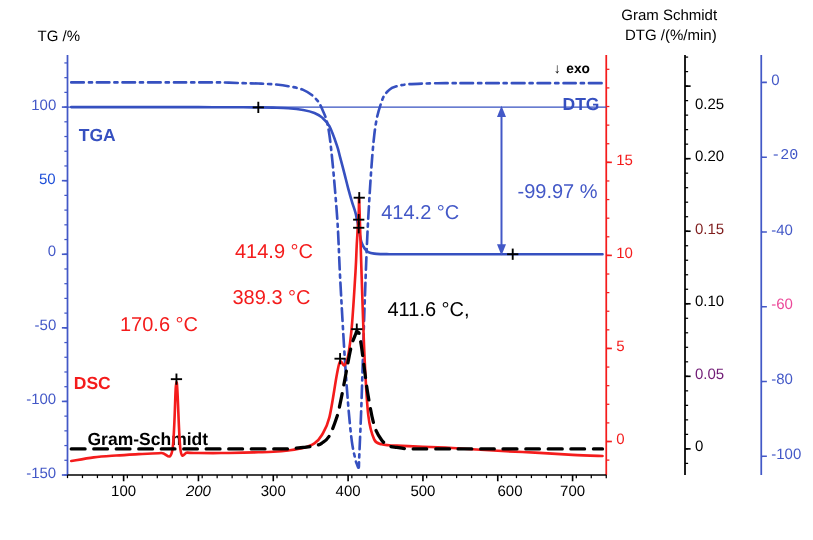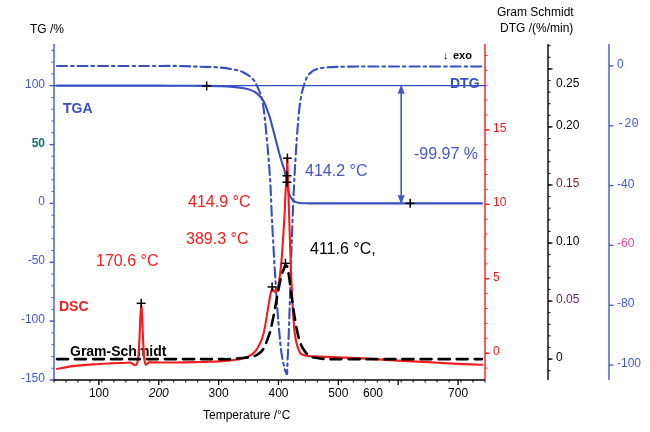--- a/index.html
+++ b/index.html
@@ -31,21 +31,20 @@
   <div class="lbl axis-title" style="left:500px;top:21px;">DTG /(%/min)</div>
 
   <div class="lbl exo" style="left:443px;top:49px;">↓</div>
   <div class="lbl exo" style="left:453px;top:49px;">exo</div>
 
   <div class="lbl series-tag" style="left:63px;top:100px;color:#3650c0;">TGA</div>
   <div class="lbl series-tag" style="left:450px;top:75px;color:#3650c0;">DTG</div>
   <div class="lbl series-tag" style="left:59px;top:298px;color:#f41c1c;">DSC</div>
   <div class="lbl series-tag" style="left:70px;top:343px;color:#000;">Gram-Schmidt</div>
 
-  <div class="lbl axis-title" style="left:203px;top:408px;">Temperature /°C</div>
 
   <svg id="plot" width="650" height="432" viewBox="0 0 650 432" style="position:absolute;left:0;top:0;">
     <g id="axes-layer">
         <line x1="54" y1="44" x2="54" y2="380" stroke="#4358c7" stroke-width="1.4"></line>
         <line x1="54" y1="380" x2="49.5" y2="380" stroke="#4358c7" stroke-width="1.3"></line>
         <line x1="54" y1="321.13475177304963" x2="49.5" y2="321.13475177304963" stroke="#4358c7" stroke-width="1.3"></line>
         <line x1="54" y1="262.26950354609926" x2="49.5" y2="262.26950354609926" stroke="#4358c7" stroke-width="1.3"></line>
         <line x1="54" y1="203.40425531914894" x2="49.5" y2="203.40425531914894" stroke="#4358c7" stroke-width="1.3"></line>
         <line x1="54" y1="144.53900709219857" x2="49.5" y2="144.53900709219857" stroke="#4358c7" stroke-width="1.3"></line>
         <line x1="54" y1="85.67375886524826" x2="49.5" y2="85.67375886524826" stroke="#4358c7" stroke-width="1.3"></line>
@@ -222,21 +221,21 @@
         <polygon points="401.19444444444446,84.67375886524826 397.59444444444443,93.67375886524826 404.7944444444445,93.67375886524826" fill="#4358c7"></polygon>
         <polygon points="401.19444444444446,204.36893617021275 397.59444444444443,195.36893617021275 404.7944444444445,195.36893617021275" fill="#4358c7"></polygon>
       </g>
   </svg>
 
   <div id="ticklabels">
       <div class="lbl tick tick-blue" style="left: 16.6px; top: 371px; color: rgb(67, 88, 199); text-align: right; width: 28.4px;">-150</div>
       <div class="lbl tick tick-blue" style="left: 16.6px; top: 312.135px; color: rgb(67, 88, 199); text-align: right; width: 28.4px;">-100</div>
       <div class="lbl tick tick-blue" style="left: 23.7px; top: 253.27px; color: rgb(67, 88, 199); text-align: right; width: 21.3px;">-50</div>
       <div class="lbl tick tick-blue" style="left: 37.9px; top: 194.404px; color: rgb(67, 88, 199); text-align: right; width: 7.1px;">0</div>
-      <div class="lbl tick tick-blue" style="left: 30.8px; top: 135.539px; color: #0f766e; text-align: right; width: 14.2px; font-weight: bold;">50</div>
+      <div class="lbl tick tick-blue" style="left: 30.8px; top: 135.539px; color: #1d4ed8; text-align: center; width: 14.2px;">50</div>
       <div class="lbl tick tick-blue" style="left: 23.7px; top: 76.6738px; color: rgb(67, 88, 199); text-align: right; width: 21.3px;">100</div>
       <div class="lbl tick tick-blue" style="left: 493px; top: 344.202px; color: rgb(244, 28, 28);">0</div>
       <div class="lbl tick tick-blue" style="left: 493px; top: 269.762px; color: rgb(244, 28, 28);">5</div>
       <div class="lbl tick tick-blue" style="left: 493px; top: 195.323px; color: rgb(244, 28, 28);">10</div>
       <div class="lbl tick tick-blue" style="left: 493px; top: 120.883px; color: rgb(244, 28, 28);">15</div>
       <div class="lbl tick tick-black" style="left: 556px; top: 350.105px; color: rgb(0, 0, 0);">0</div>
       <div class="lbl tick tick-black" style="left: 556px; top: 292.063px; color: #701a75;">0.05</div>
       <div class="lbl tick tick-black" style="left: 556px; top: 234.021px; color: rgb(0, 0, 0);">0.10</div>
       <div class="lbl tick tick-black" style="left: 556px; top: 175.979px; color: #7f1d1d;">0.15</div>
       <div class="lbl tick tick-black" style="left: 556px; top: 117.937px; color: rgb(0, 0, 0);">0.20</div>
@@ -245,21 +244,21 @@
       <div class="lbl tick tick-blue" style="left: 617px; top: 116.766px; color: rgb(67, 88, 199); font-family: Liberation Mono, monospace;">-20</div>
       <div class="lbl tick tick-blue" style="left: 617px; top: 176.586px; color: rgb(67, 88, 199);">-40</div>
       <div class="lbl tick tick-blue" style="left: 617px; top: 236.405px; color: #ec4899;">-60</div>
       <div class="lbl tick tick-blue" style="left: 617px; top: 296.225px; color: rgb(67, 88, 199);">-80</div>
       <div class="lbl tick tick-blue" style="left: 617px; top: 356.045px; color: rgb(67, 88, 199);">-100</div>
       <div class="lbl tick tick-black" style="left: 85.8958px; top: 386px; color: rgb(0, 0, 0); width: 26px; text-align: center;">100</div>
       <div class="lbl tick tick-black" style="left: 145.757px; top: 386px; color: rgb(0, 0, 0); width: 26px; text-align: center; font-style: italic;">200</div>
       <div class="lbl tick tick-black" style="left: 205.618px; top: 386px; color: rgb(0, 0, 0); width: 26px; text-align: center;">300</div>
       <div class="lbl tick tick-black" style="left: 265.479px; top: 386px; color: rgb(0, 0, 0); width: 26px; text-align: center;">400</div>
       <div class="lbl tick tick-black" style="left: 325.34px; top: 386px; color: rgb(0, 0, 0); width: 26px; text-align: center;">500</div>
-      <div class="lbl tick tick-black" style="left: 363px; top: 386px; color: rgb(0, 0, 0); width: 26px; text-align: left;">600</div>
+      <div class="lbl tick tick-black" style="left: 392px; top: 386px; color: rgb(0, 0, 0); width: 26px; text-align: right;">600</div>
       <div class="lbl tick tick-black" style="left: 445.062px; top: 386px; color: rgb(0, 0, 0); width: 26px; text-align: center;">700</div>
     </div>
   <div id="annlabels">
       <div class="lbl ann" style="left: 96px; top: 252px; color: rgb(244, 28, 28);">170.6 °C</div>
       <div class="lbl ann" style="left: 186px; top: 230px; color: rgb(244, 28, 28);">389.3 °C</div>
       <div class="lbl ann" style="left: 188px; top: 182px; color: rgb(244, 28, 28); margin-top: 11px;">414.9 °C</div>
       <div class="lbl ann" style="left: 305px; top: 162px; color: rgb(67, 88, 199);">414.2 °C</div>
       <div class="lbl ann" style="left: 310px; top: 240px; color: rgb(0, 0, 0);">411.6 °C,</div>
       <div class="lbl ann" style="left: 414px; top: 145px; color: rgb(67, 88, 199);">-99.97 %</div>
     </div>

